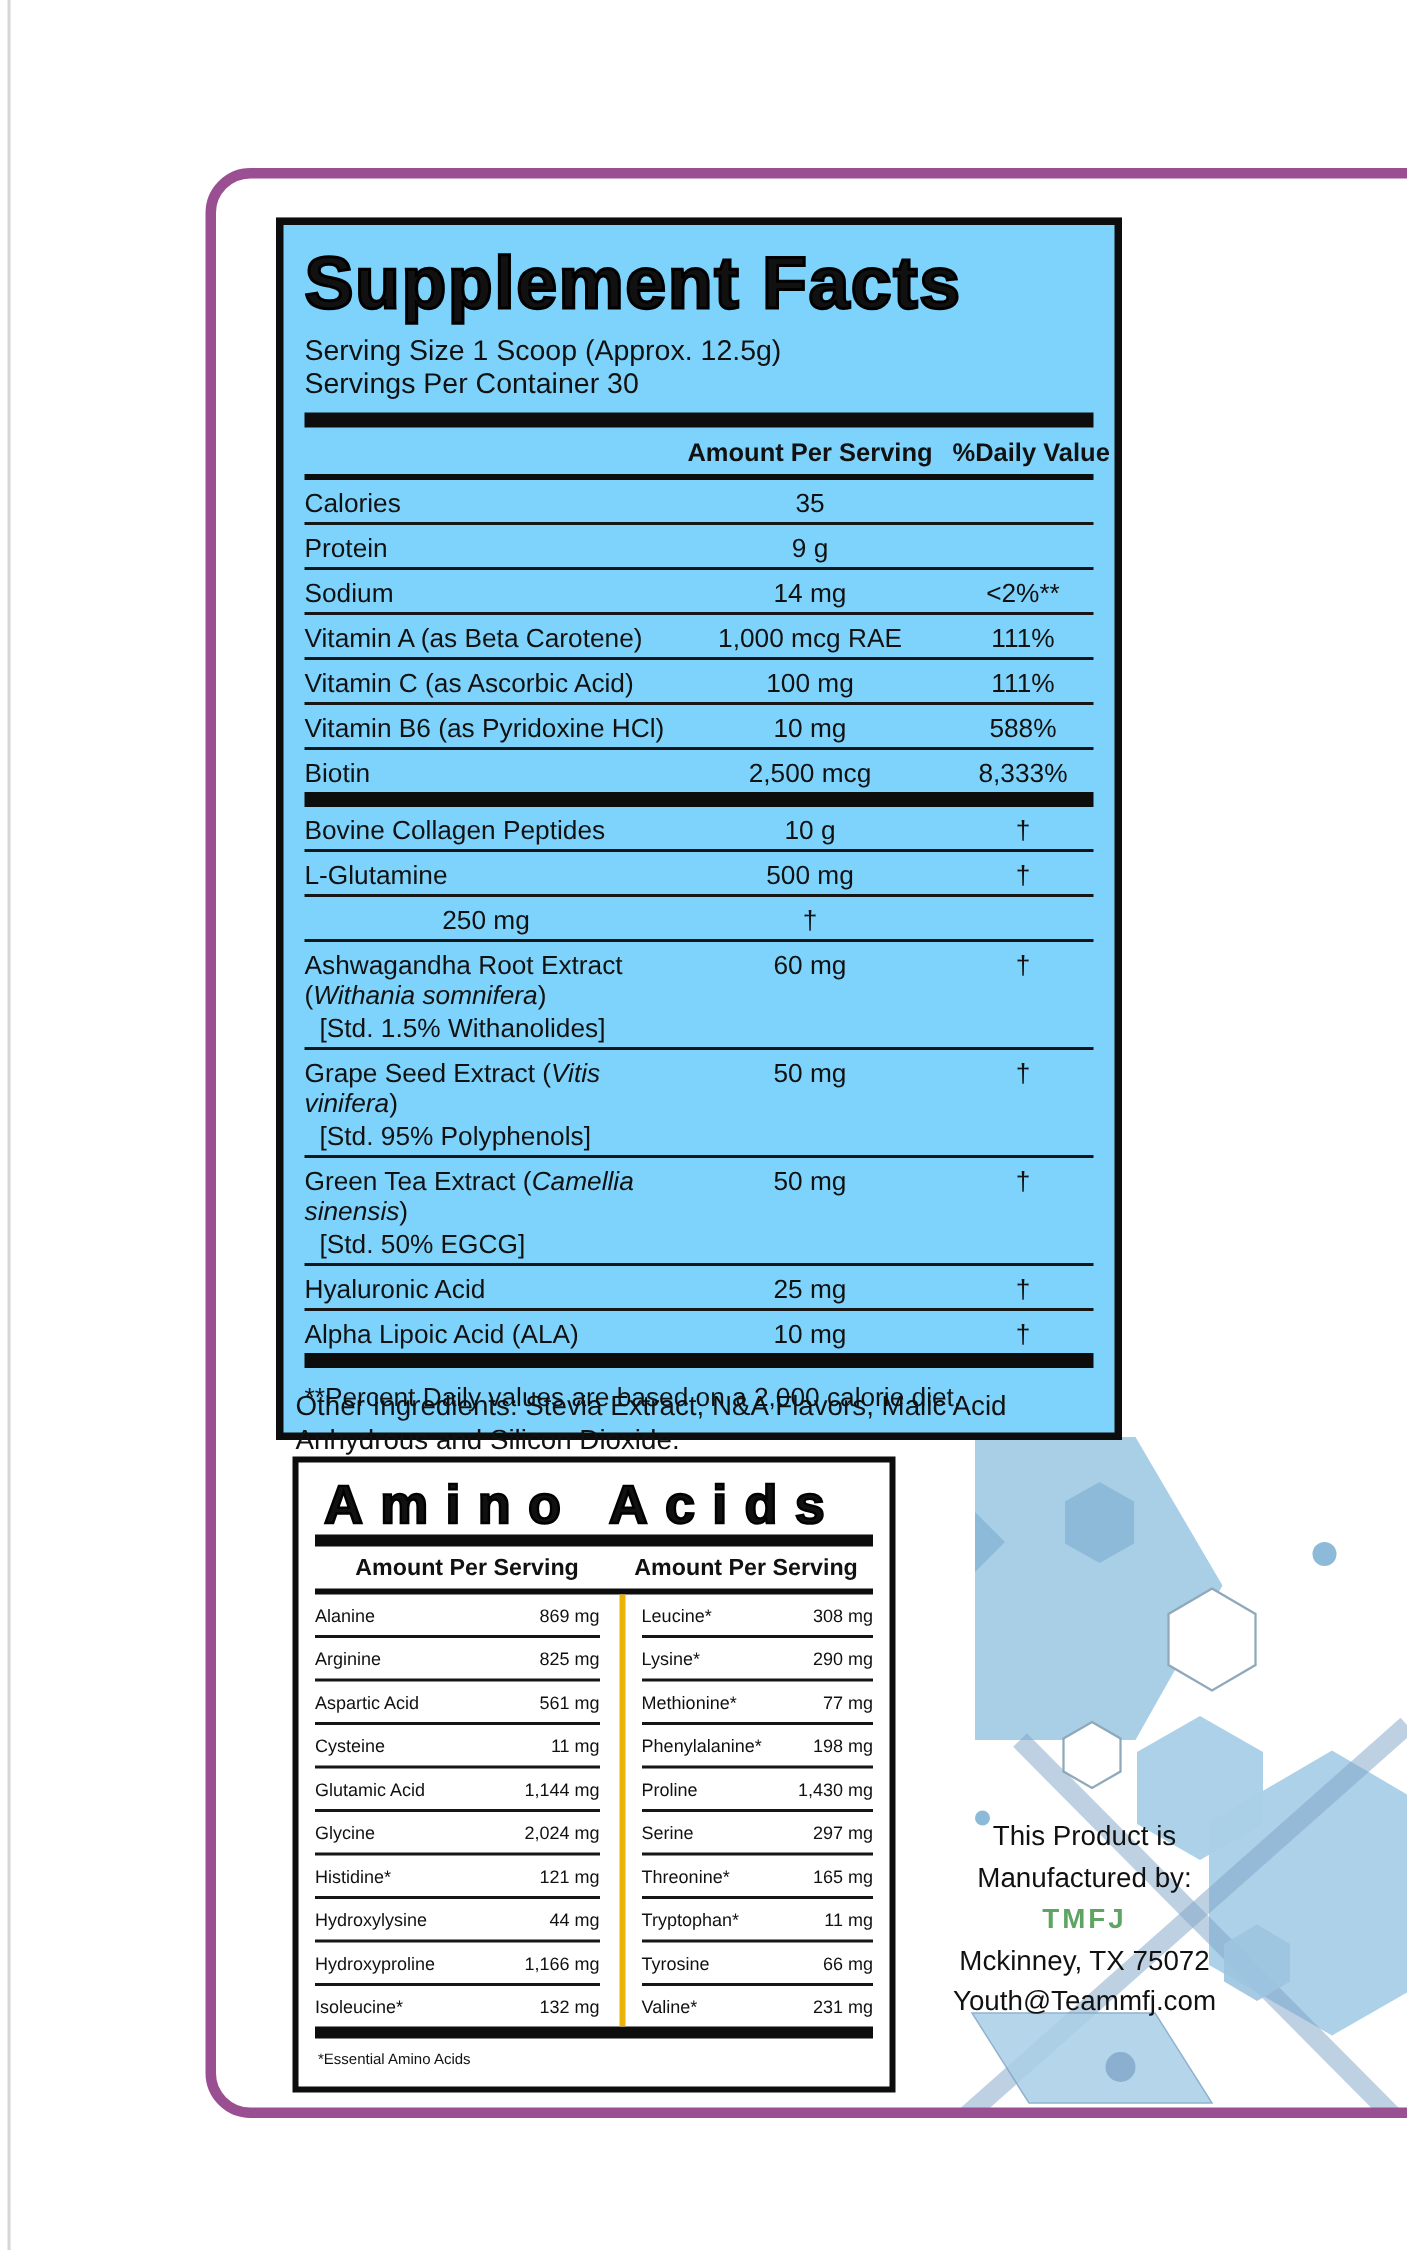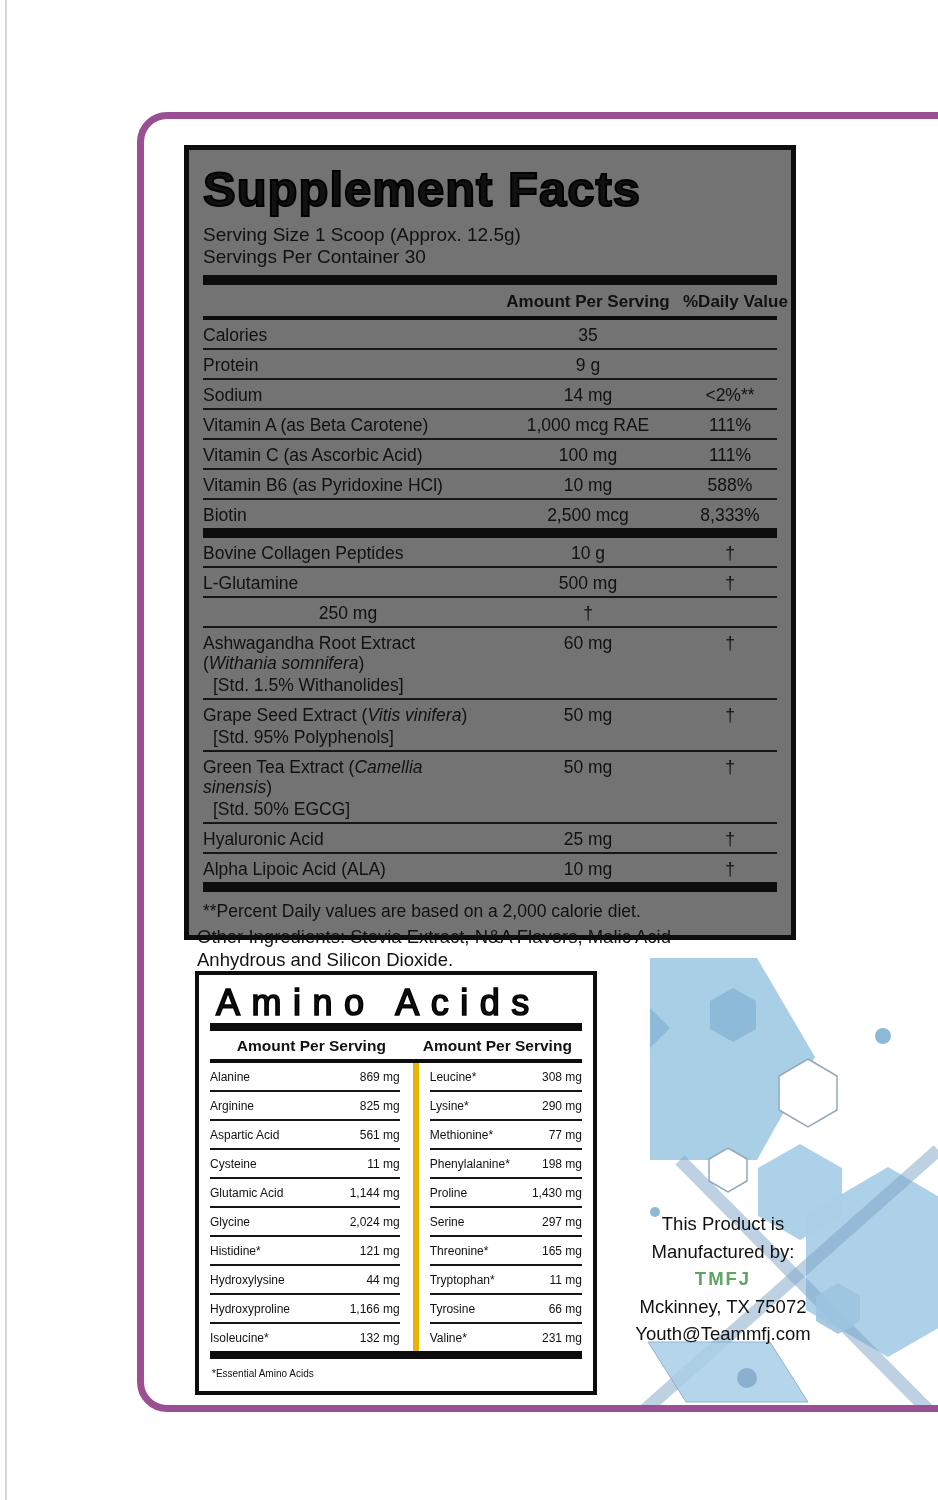--- a/index.html
+++ b/index.html
@@ -3,21 +3,21 @@
 <meta charset="utf-8">
 <style>
   html,body{margin:0;padding:0}
   body{width:938px;height:1500px;background:#ffffff;font-family:"Liberation Sans",sans-serif;color:#111}
   #page{position:relative;width:938px;height:1500px;overflow:hidden;background:#fff}
   #edge-line{position:absolute;left:5px;top:0;width:2px;height:1500px;background:#d6d6d6;z-index:1}
   #hex-deco{position:absolute;left:600px;top:930px;z-index:1}
   #frame{position:absolute;left:137px;top:112px;width:846px;height:1300px;box-sizing:border-box;
          border:7px solid var(--frame-purple,#9a4f92);border-radius:30px;z-index:2}
   
-  #sf-box{position:absolute;left:184px;top:145px;width:612px;box-sizing:border-box;background:#737373;
+  #sf-box{position:absolute;left:184px;top:145px;width:564px;box-sizing:border-box;background:#7dd3fc;
           border:5px solid var(--ink,#0d0d0d);padding:10px 14px 12px;z-index:3}
   #sf-title{font-size:49px;font-weight:bold;letter-spacing:1px;line-height:54px;white-space:nowrap;
             -webkit-text-stroke:2px #000;margin-top:2px}
   .serving{font-size:19px;line-height:22px}
   #serving-block{margin-top:8px}
   .bar-10{height:10px;background:var(--ink,#0d0d0d)}
   .bar-8{height:8px;background:var(--ink,#0d0d0d)}
   .bar-4{height:4px;background:var(--ink,#0d0d0d)}
   #sf-top-bar{margin-top:7px}
   .sf-grid{display:grid;grid-template-columns:1fr 190px 94px}
@@ -30,29 +30,29 @@
   .sf-sub{padding-left:10px;margin-top:2px}
   .it{font-style:italic}
   .sf-amt,.sf-dv{text-align:center;font-size:17.5px;line-height:20px;white-space:nowrap}
   #sf-footnotes{margin-top:8px}
   .foot{font-size:17.5px;line-height:23px}
   
   #other-ing{position:absolute;left:197px;top:925px;width:524px;font-size:18.5px;line-height:23px;z-index:3}
   
   #aa-box{position:absolute;left:195px;top:971px;width:402px;box-sizing:border-box;background:#fff;
           border:4px solid var(--ink,#0d0d0d);padding:8px 11px 6px;z-index:3}
-  #aa-title{font-size:36px;font-weight:normal;letter-spacing:.32em;line-height:40px;white-space:nowrap;
+  #aa-title{font-size:36px;font-weight:bold;letter-spacing:.32em;line-height:40px;white-space:nowrap;
             -webkit-text-stroke:1.6px #000;padding-left:6px}
   .aa-headers{display:flex;font-weight:bold;font-size:15.5px;line-height:19px;padding:5px 0 4px}
   .aa-headers div{text-align:center}
   .aa-h-left{width:54.5%}
   .aa-h-right{width:45.5%}
   #aa-cols{display:flex}
   #aa-left{width:54.5%;box-sizing:border-box;padding-right:13px}
-  #aa-right{width:45.5%;box-sizing:border-box;border-left:6px solid #eab308;padding-left:11px}
+  #aa-right{width:45.5%;box-sizing:border-box;border-left:4px solid #eab308;padding-left:11px}
   .aa-row{display:flex;justify-content:space-between;align-items:center;height:27px;
           border-bottom:2px solid #161616;font-size:12px;white-space:nowrap}
   .aa-row:last-child{border-bottom:none}
   #aa-foot{font-size:10px;line-height:19px;padding:5px 0 2px 2px}
   
   #mfr{position:absolute;left:607px;top:1210px;width:232px;text-align:center;font-size:18.5px;
        line-height:27.5px;z-index:4}
   #mfr .brand{color:var(--brand-green,#5fa463);font-weight:bold;letter-spacing:2px}
 </style>
 </head>

